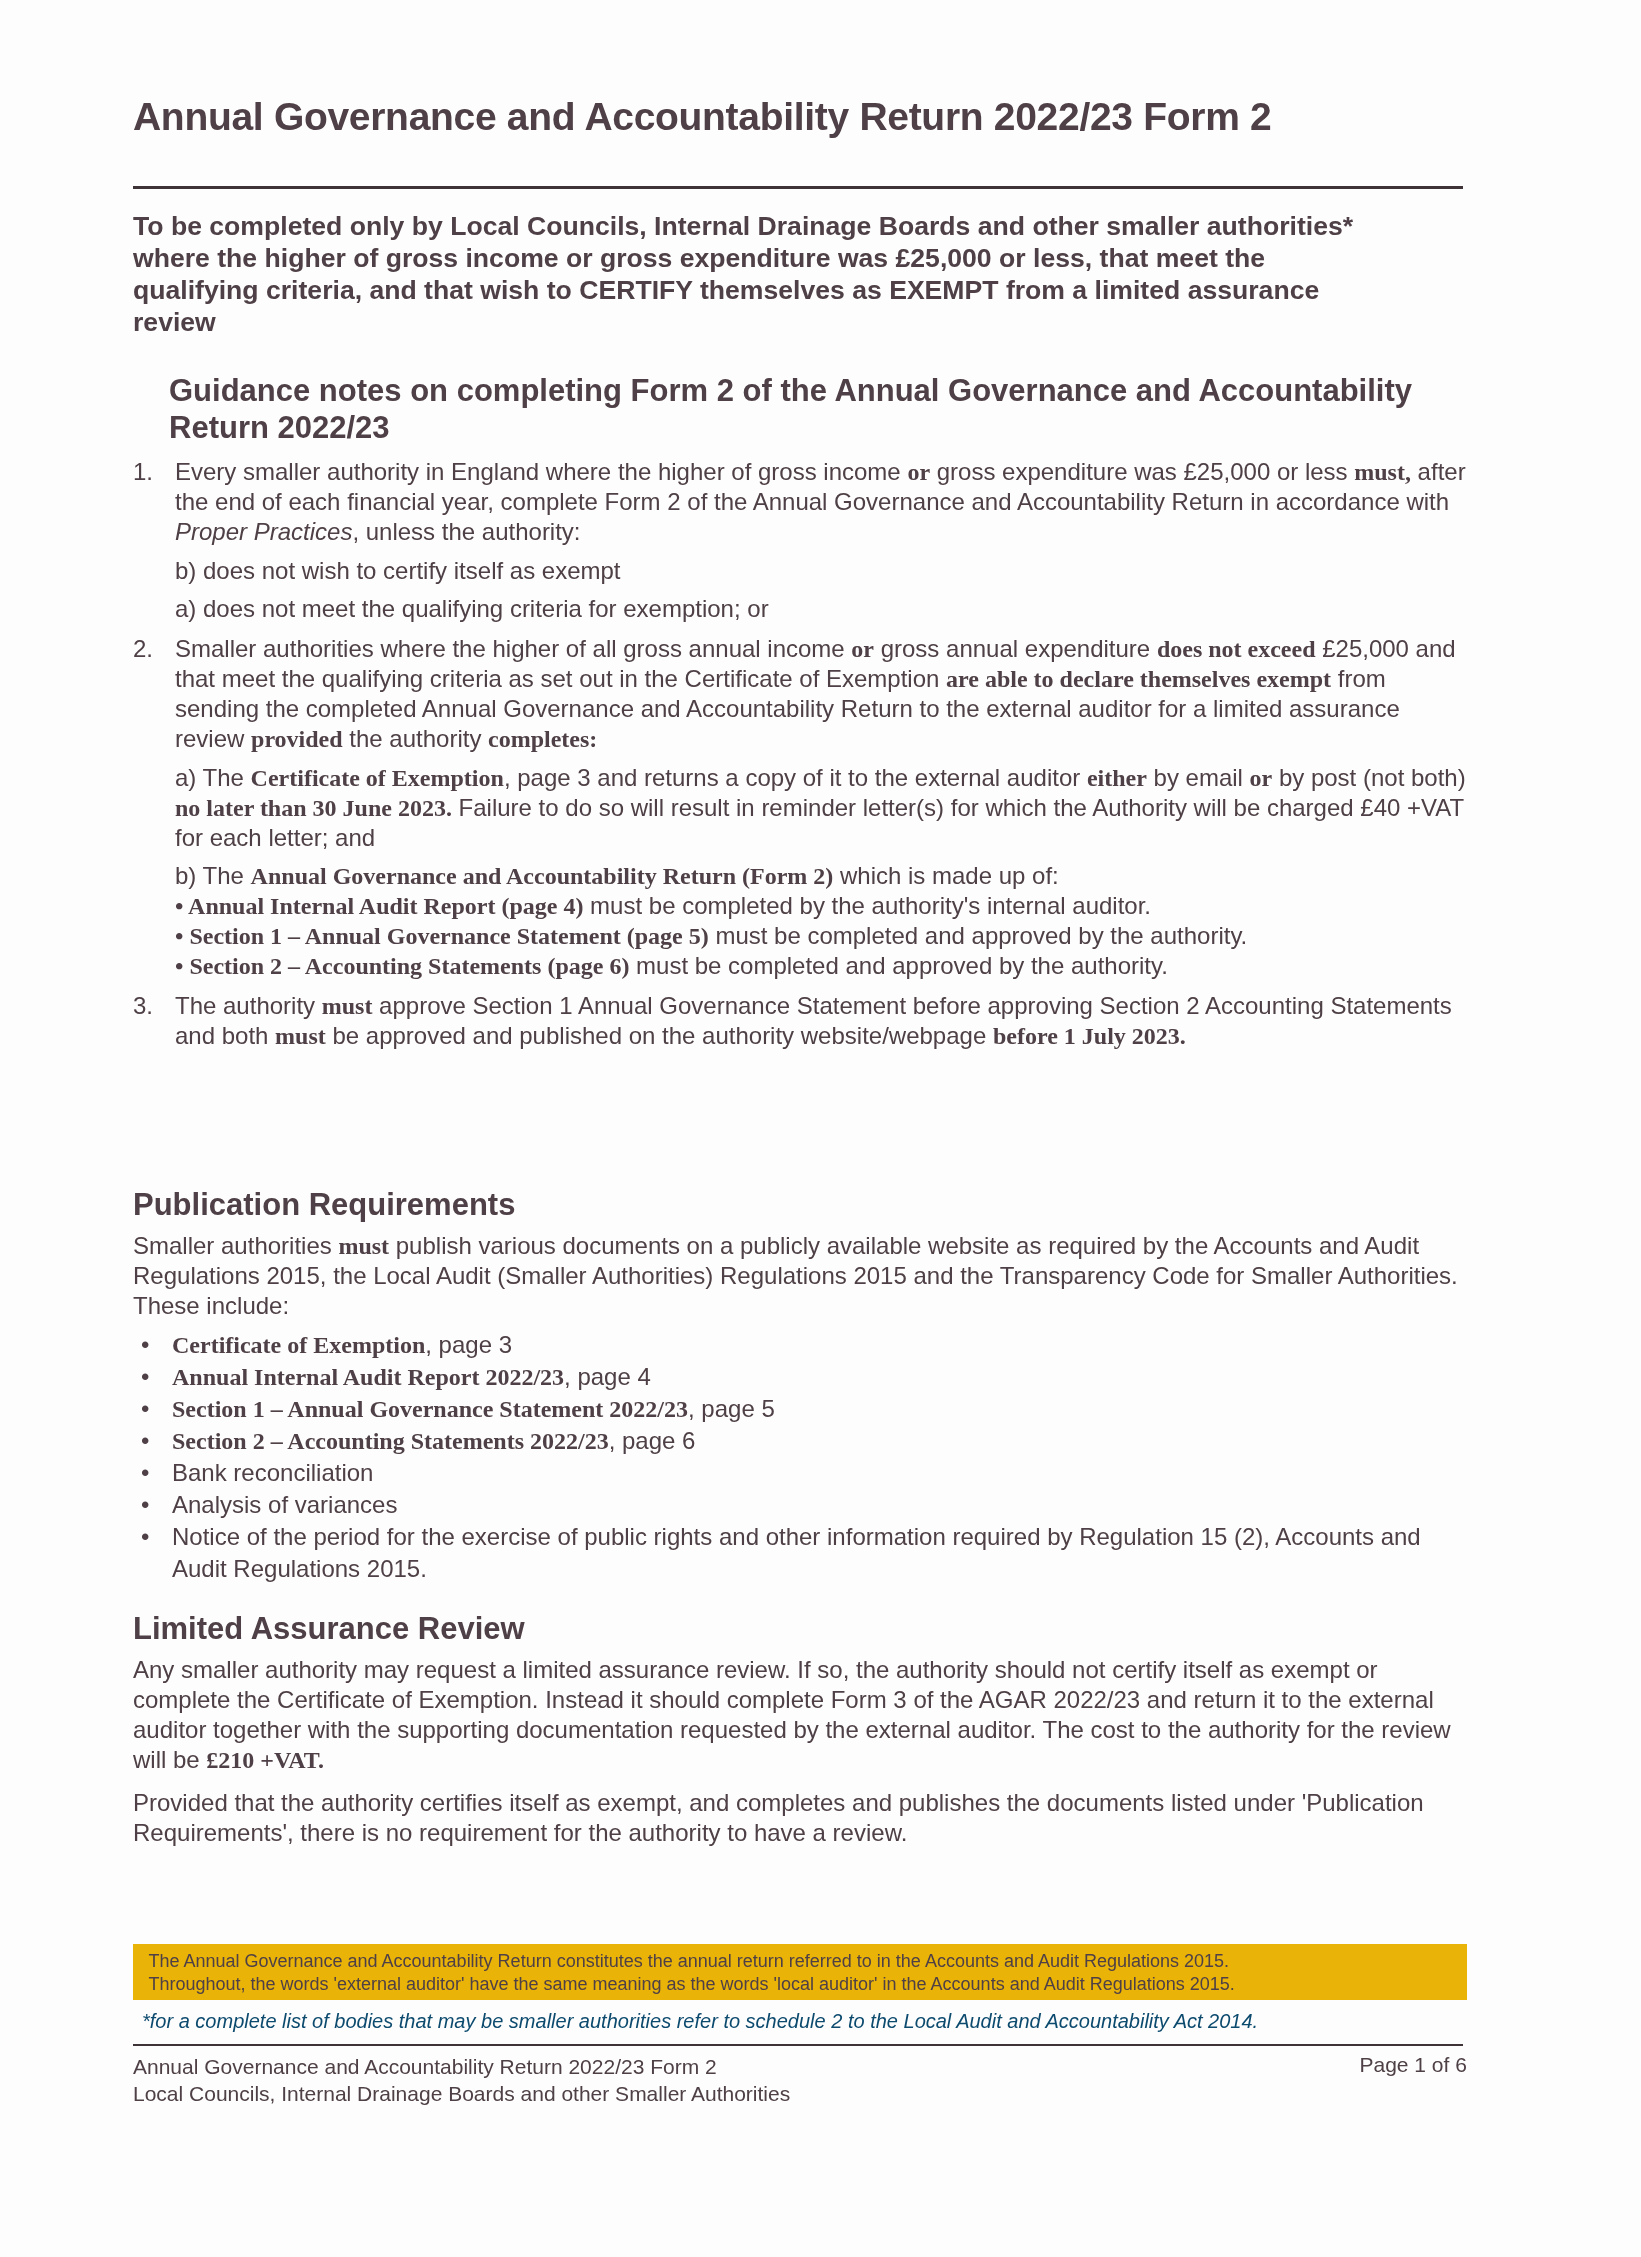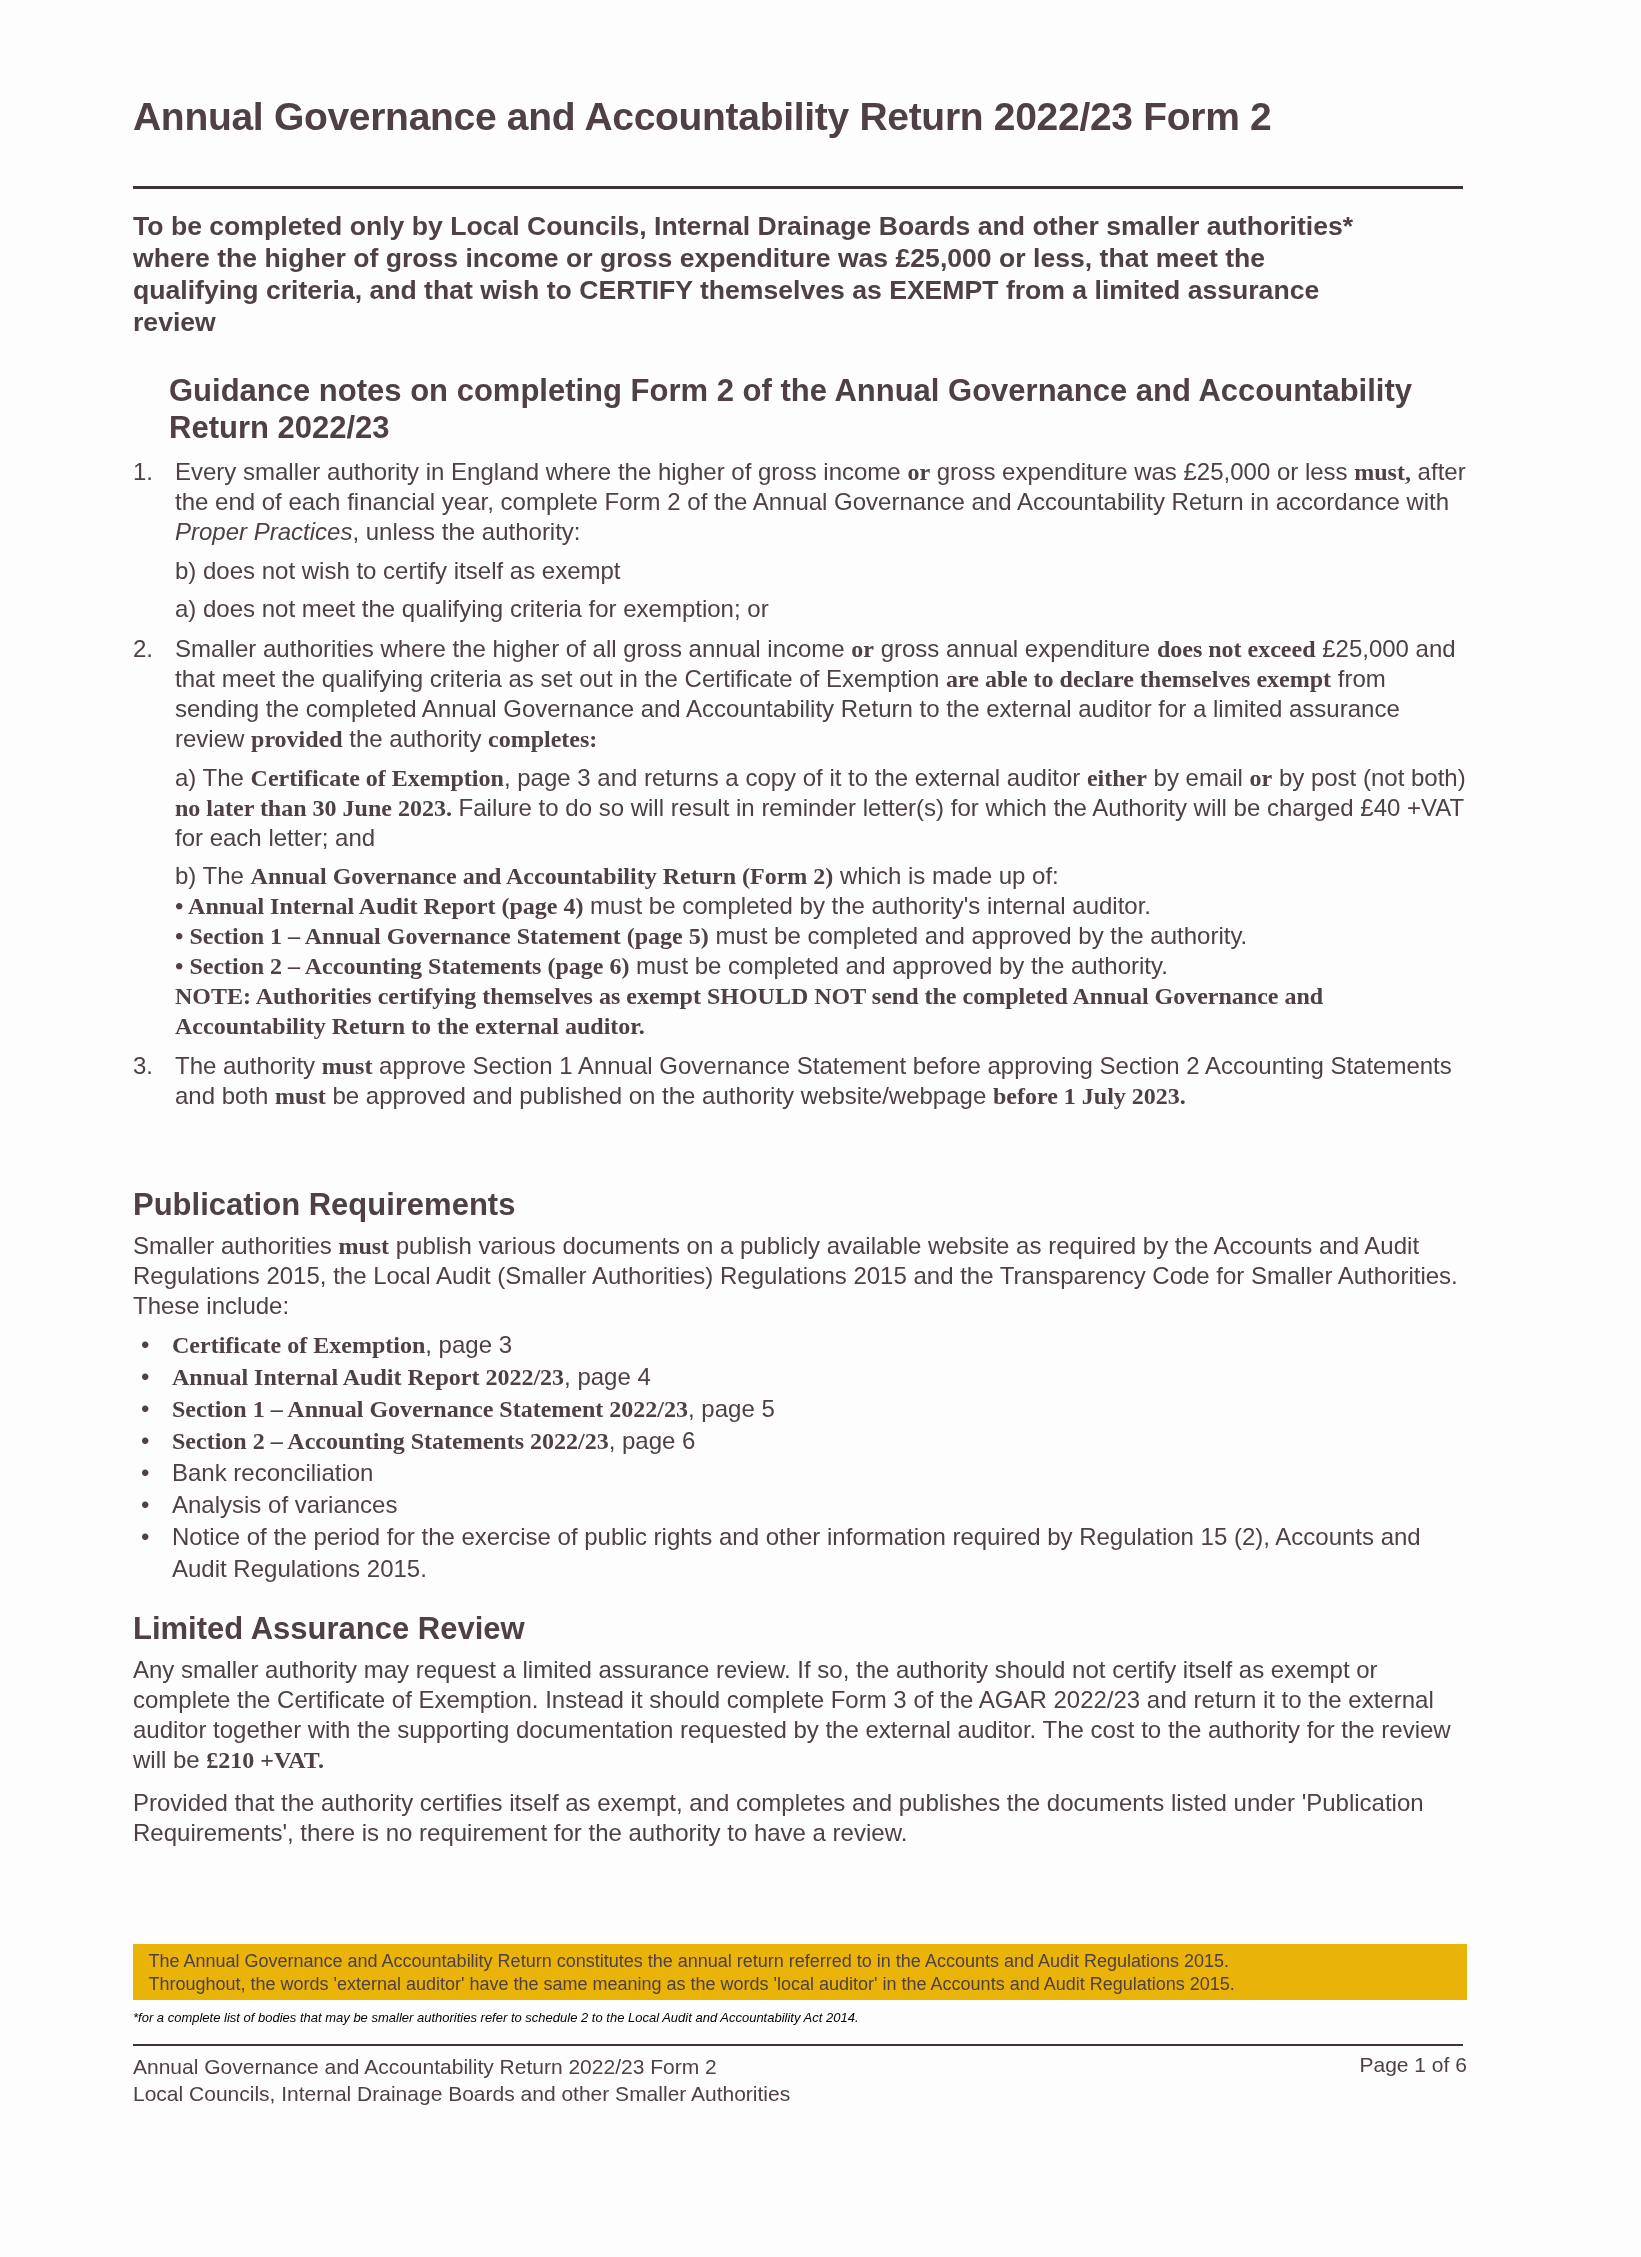--- a/index.html
+++ b/index.html
@@ -38,21 +38,21 @@
   ul.pub-list { margin: 8px; padding: 0; list-style: none; }
   ul.pub-list li { position: relative; padding-left: 31px; line-height: 32px; }
   ul.pub-list li::before { content: "•"; position: absolute; left: 0; top: 0; }
   #limited { position: absolute; top: 1610px; left: 0; width: 1342px; }
   #limited p { margin: 7.7px 0 13.5px 0; }
   .note-box {
     position: absolute; top: 1944px; left: 0; width: 1334px; height: 56px;
     background: #eab308; padding: 5.8px 0 0 15.4px; box-sizing: border-box;
     font-size: 18px; line-height: 23px; color: #4e4046;
   }
-  .footnote { position: absolute; top: 2010px; left: 0; font-size: 13px; font-style: italic; color: #000000; }
+  .footnote { position: absolute; top: 2010px; left: 9px; font-size: 20px; font-style: italic; color: #0c4a6e; }
   .rule-bottom { position: absolute; top: 2044px; left: 0; width: 1330px; height: 1.9px; background: #3e3438; }
   .footer-left { position: absolute; top: 2053px; left: 0; font-size: 21px; line-height: 27px; color: #4e4046; }
   .footer-right { position: absolute; top: 2053px; right: -1.9px; font-size: 21px; color: #4e4046; }
 </style>
 </head>
 <body>
 
 <div class="page">
 
   <h1 class="title">Annual Governance and Accountability Return 2022/23 Form 2</h1>
@@ -71,21 +71,20 @@
     </li>
     <li style="margin-top:9.7px;">
       <span class="num">2.</span>
       <div><span>Smaller authorities where the higher of all gross annual income </span><span class="b">or</span><span> gross annual expenditure </span><span class="b">does not exceed</span><span> £25,000 and that meet the qualifying criteria as set out in the Certificate of Exemption </span><span class="b">are able to declare themselves exempt</span><span> from sending the completed Annual Governance and Accountability Return to the external auditor for a limited assurance review </span><span class="b">provided</span><span> the authority </span><span class="b">completes:</span></div>
       <div class="sub"><span>a) The </span><span class="b">Certificate of Exemption</span><span>, page 3 and returns a copy of it to the external auditor </span><span class="b">either</span><span> by email </span><span class="b">or</span><span> by post (not both) </span><span class="b">no later than 30 June 2023.</span><span> Failure to do so will result in reminder letter(s) for which the Authority will be charged £40 +VAT for each letter; and</span></div>
       <div class="sub">
         <div><span>b) The </span><span class="b">Annual Governance and Accountability Return (Form 2)</span><span> which is made up of:</span></div>
         <div><span class="b">• Annual Internal Audit Report (page 4)</span><span> must be completed by the authority's internal auditor.</span></div>
         <div><span class="b">• Section 1 – Annual Governance Statement (page 5)</span><span> must be completed and approved by the authority.</span></div>
         <div><span class="b">• Section 2 – Accounting Statements (page 6)</span><span> must be completed and approved by the authority.</span></div>
-        <div class="b">NOTE: Authorities certifying themselves as exempt SHOULD NOT send the completed Annual Governance and Accountability Return to the external auditor.</div>
       </div>
     </li>
     <li style="margin-top:9.7px;">
       <span class="num">3.</span>
       <div><span>The authority </span><span class="b">must</span><span> approve Section 1 Annual Governance Statement before approving Section 2 Accounting Statements and both </span><span class="b">must</span><span> be approved and published on the authority website/webpage </span><span class="b">before 1 July 2023.</span></div>
     </li>
   </ol>
 
   <section id="publication" class="body-text">
     <h2 class="h2">Publication Requirements</h2>

